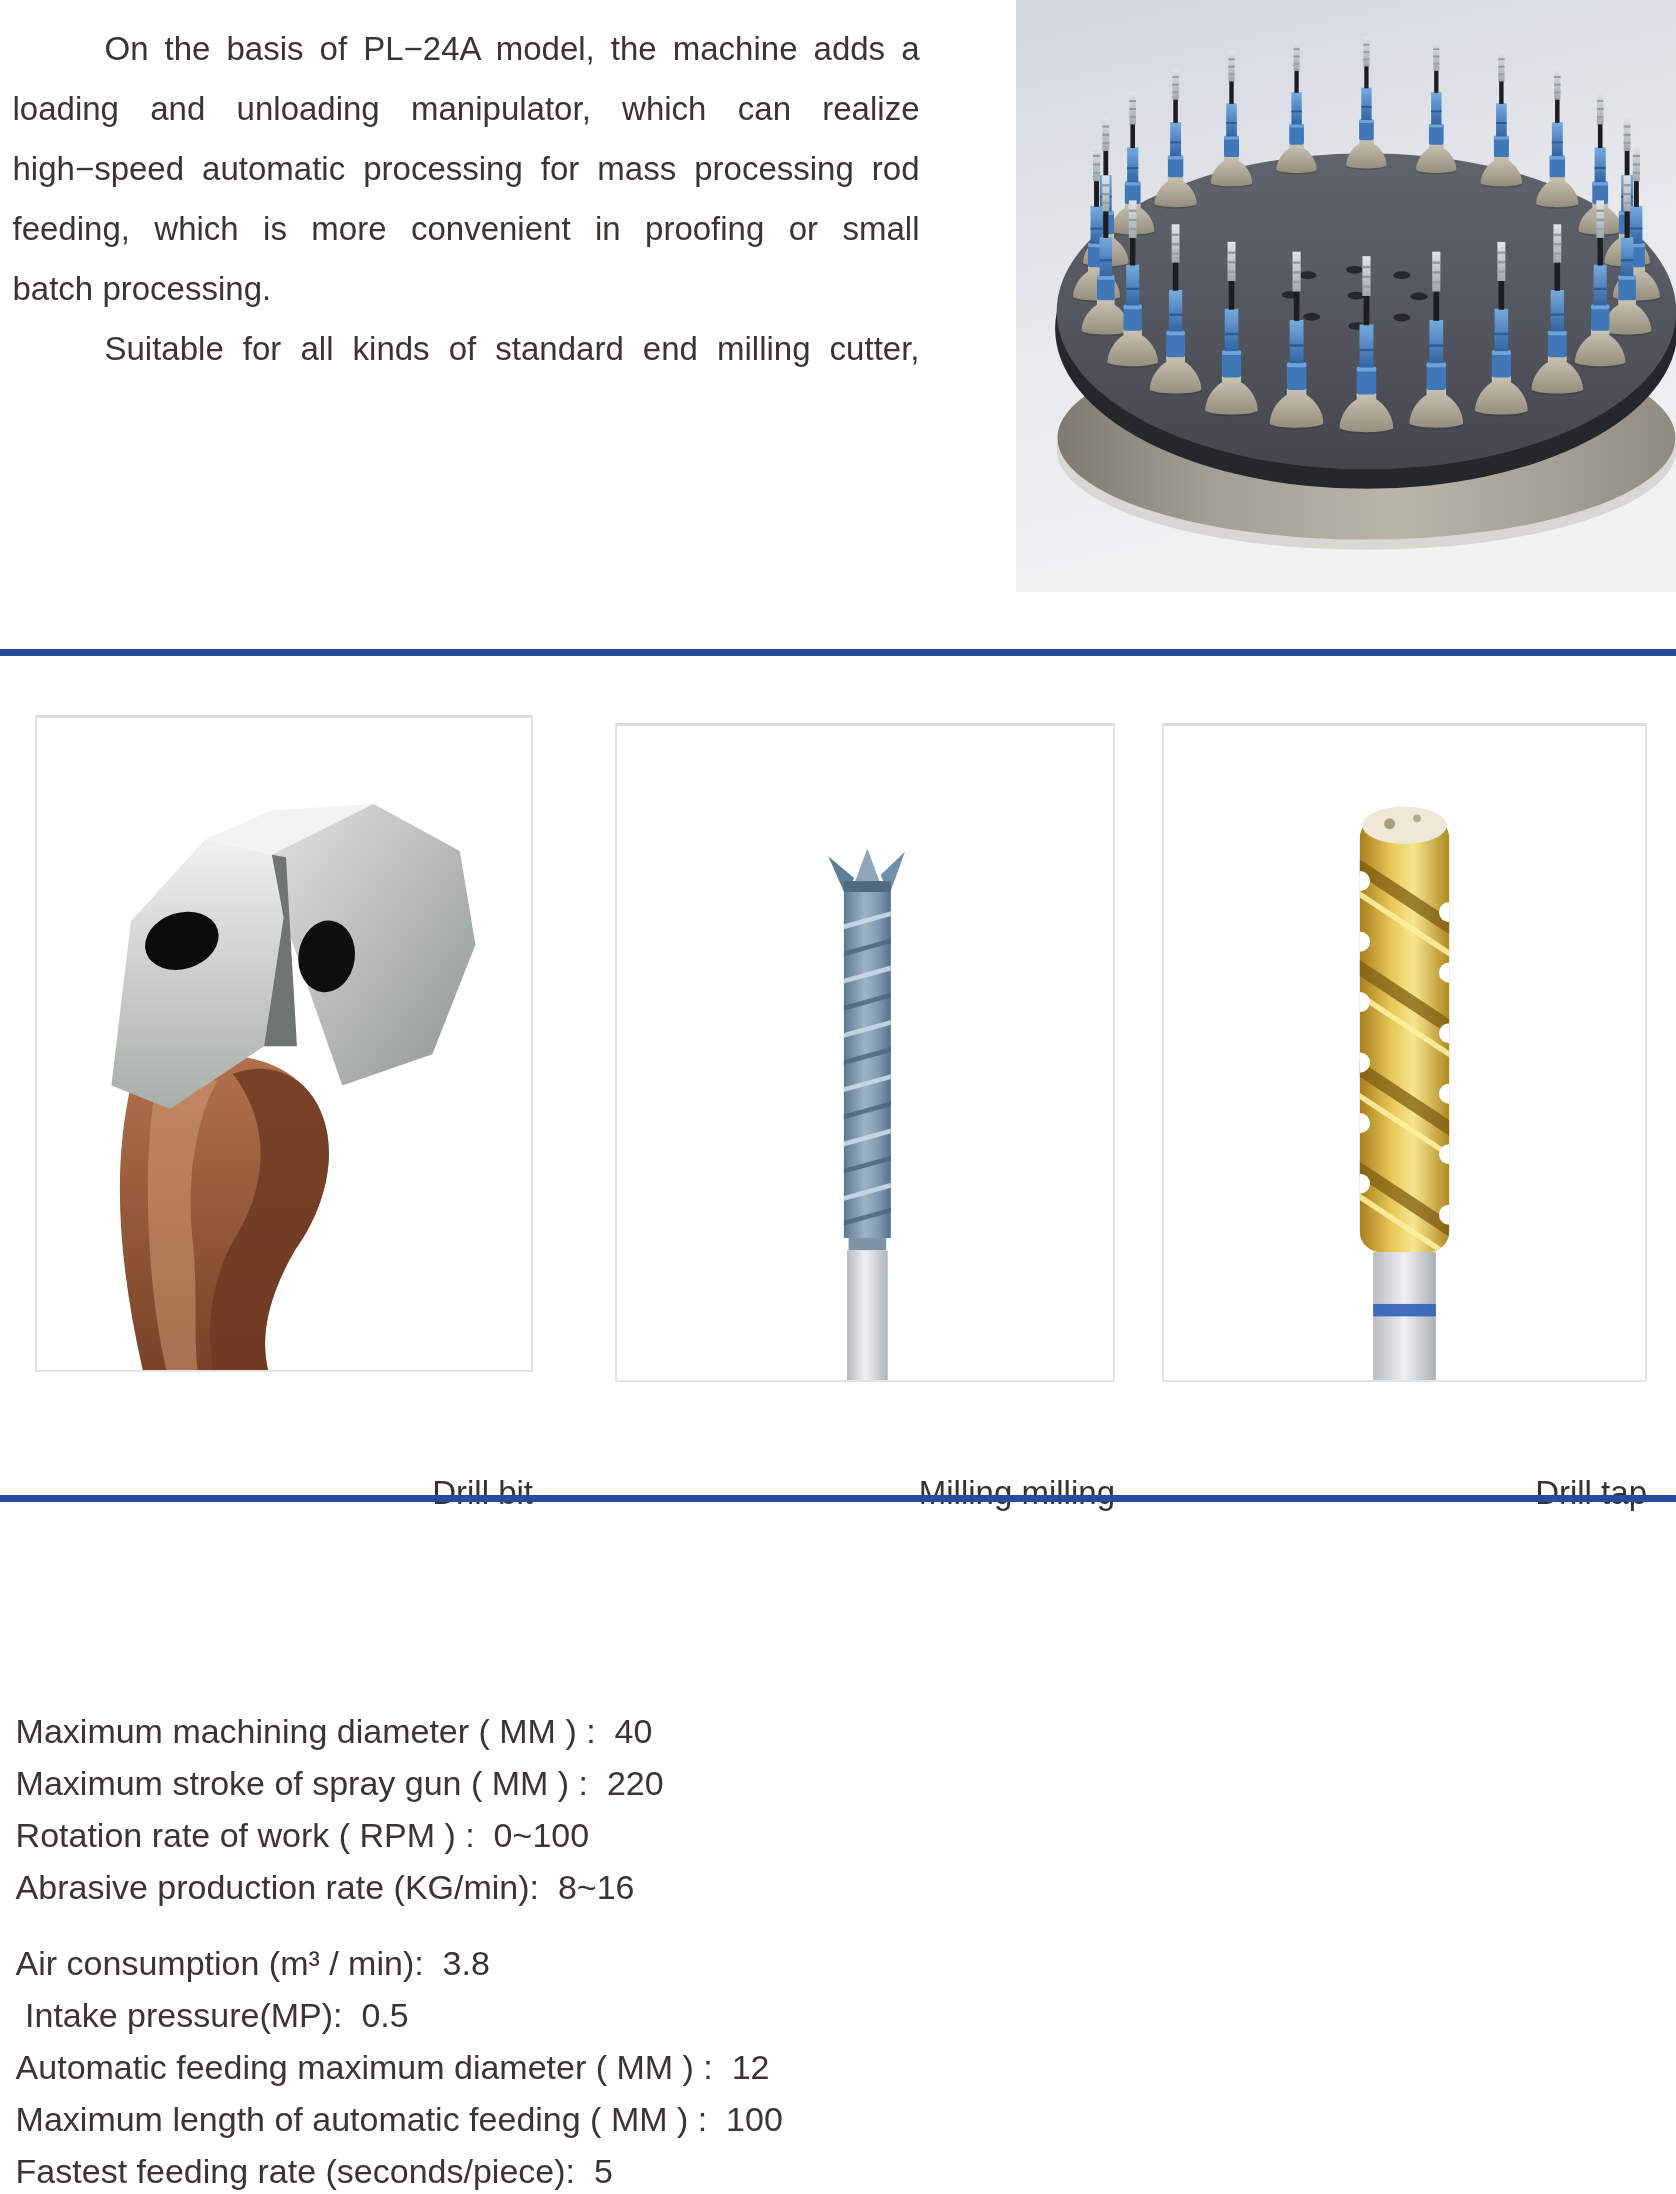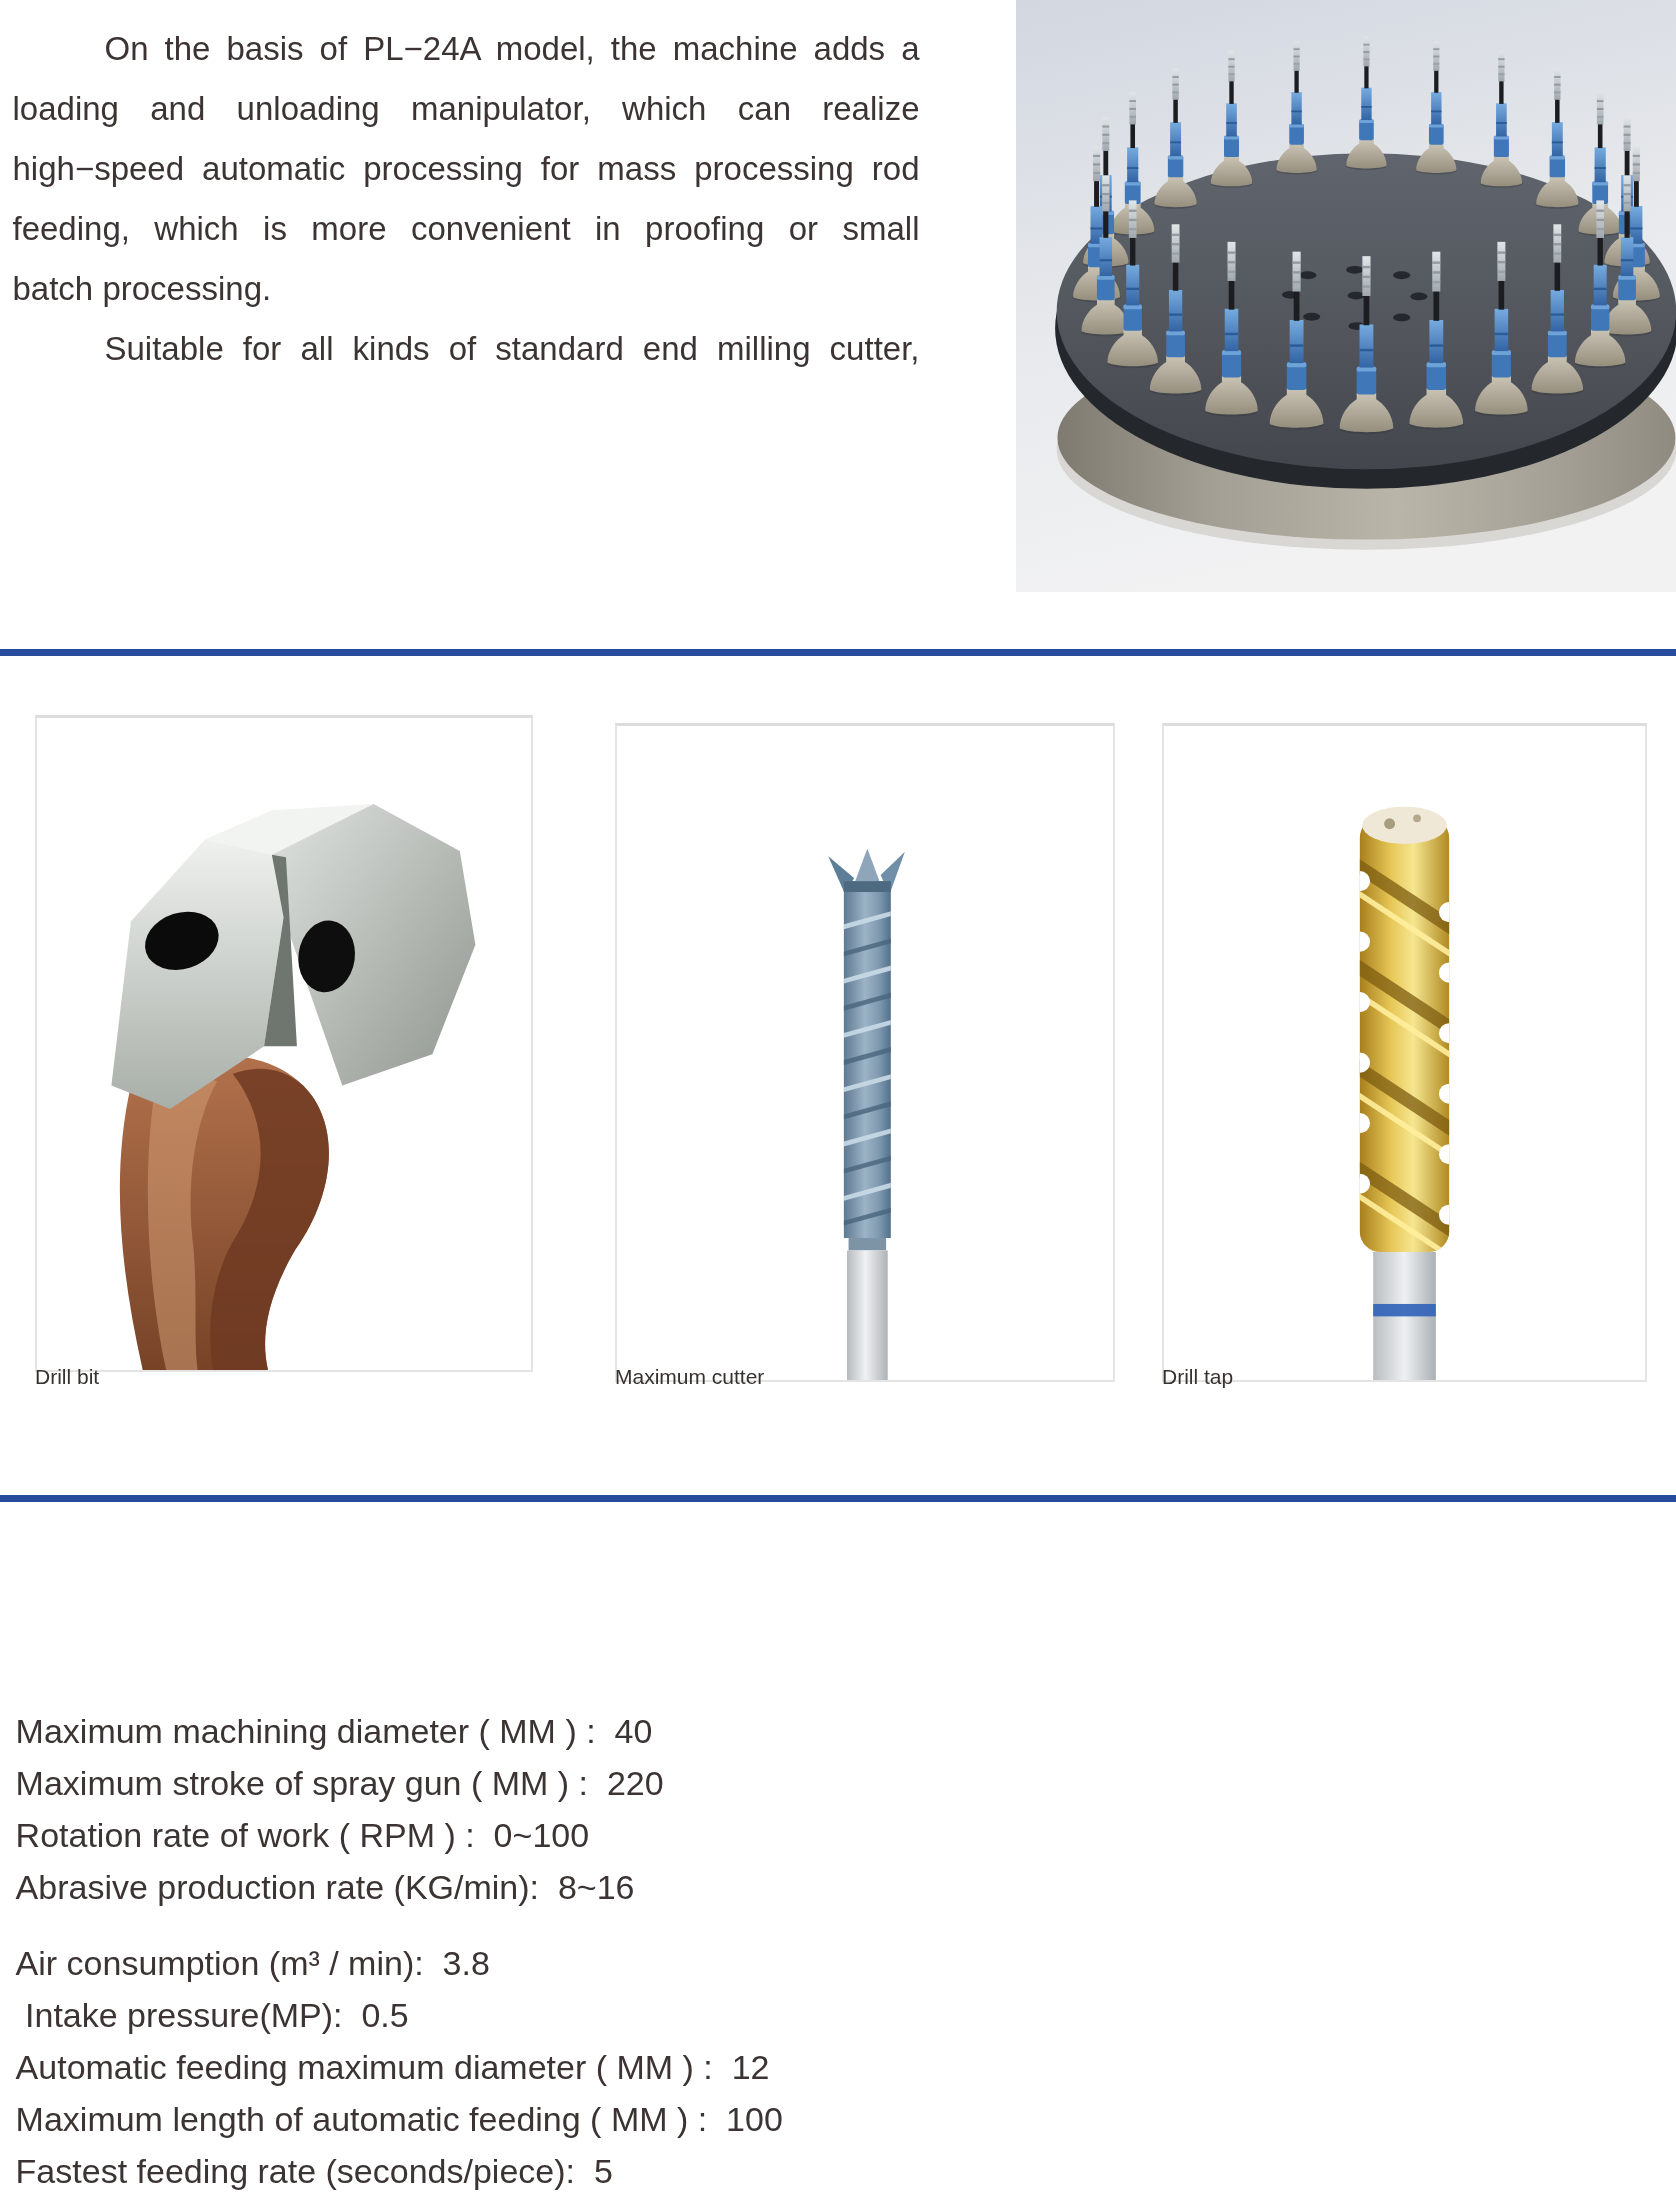--- a/index.html
+++ b/index.html
@@ -29,22 +29,22 @@
     position:absolute;background:#fff;
     border:2.3px solid var(--border,#e4e4e4);
     border-top:3.9px solid #dcdcdc;
     box-sizing:border-box;
   }
   #card1{left:35px;top:715px;width:498px;height:657px;}
   #card2{left:615px;top:723px;width:500px;height:659px;}
   #card3{left:1162px;top:723px;width:485px;height:659px;}
   .card svg{position:absolute;left:0;top:0;width:100%;height:100%;}
   .caption{
-    position:absolute;top:1360px;font-size:21px;line-height:34px;
-    color:var(--label,#37322f);text-align:left;
+    position:absolute;top:1476px;font-size:33px;line-height:34px;
+    color:var(--label,#37322f);text-align:right;
   }
   #cap1{left:35px;width:498px;}
   #cap2{left:615px;width:500px;}
   #cap3{left:1162px;width:485px;}
   
   .specs{
     position:absolute;left:15.6px;top:1549px;width:1642px;
     font-size:34px;line-height:52px;white-space:pre-wrap;
     color:var(--ink,#3b3433);
   }
@@ -295,21 +295,21 @@
       <ellipse cx="307" cy="128" rx="54" ry="24" fill="#efe8d6"></ellipse>
       <circle cx="288" cy="126" r="7" fill="#a89d7f"></circle>
       <circle cx="323" cy="119" r="5" fill="#b4aa8c"></circle>
 
       <rect x="267" y="678" width="80" height="165" fill="url(#tapShankG)"></rect>
       <rect x="267" y="745" width="80" height="16" fill="#2f62b8" opacity="0.9"></rect>
     </svg>
   </div>
 
   <div class="caption" id="cap1">Drill bit</div>
-  <div class="caption" id="cap2">Maximum cutter</div>
+  <div class="caption" id="cap2">Milling milling</div>
   <div class="caption" id="cap3">Drill tap</div>
 
   <div class="divider" id="divider2"></div>
 
   <div class="specs">
     
   <div class="sline">Maximum machining diameter ( MM ) :  40</div><div class="sline">Maximum stroke of spray gun ( MM ) :  220</div><div class="sline">Rotation rate of work ( RPM ) :  0~100</div><div class="sline">Abrasive production rate (KG/min):  8~16</div><div class="sline">Air consumption (m³ / min):  3.8</div><div class="sline"> Intake pressure(MP):  0.5</div><div class="sline">Automatic feeding maximum diameter ( MM ) :  12</div><div class="sline">Maximum length of automatic feeding ( MM ) :  100</div><div class="sline">Fastest feeding rate (seconds/piece):  5</div><div class="sline">Power requirements:   Monophase220V  4.5kw</div></div>
 
 </div>
 

